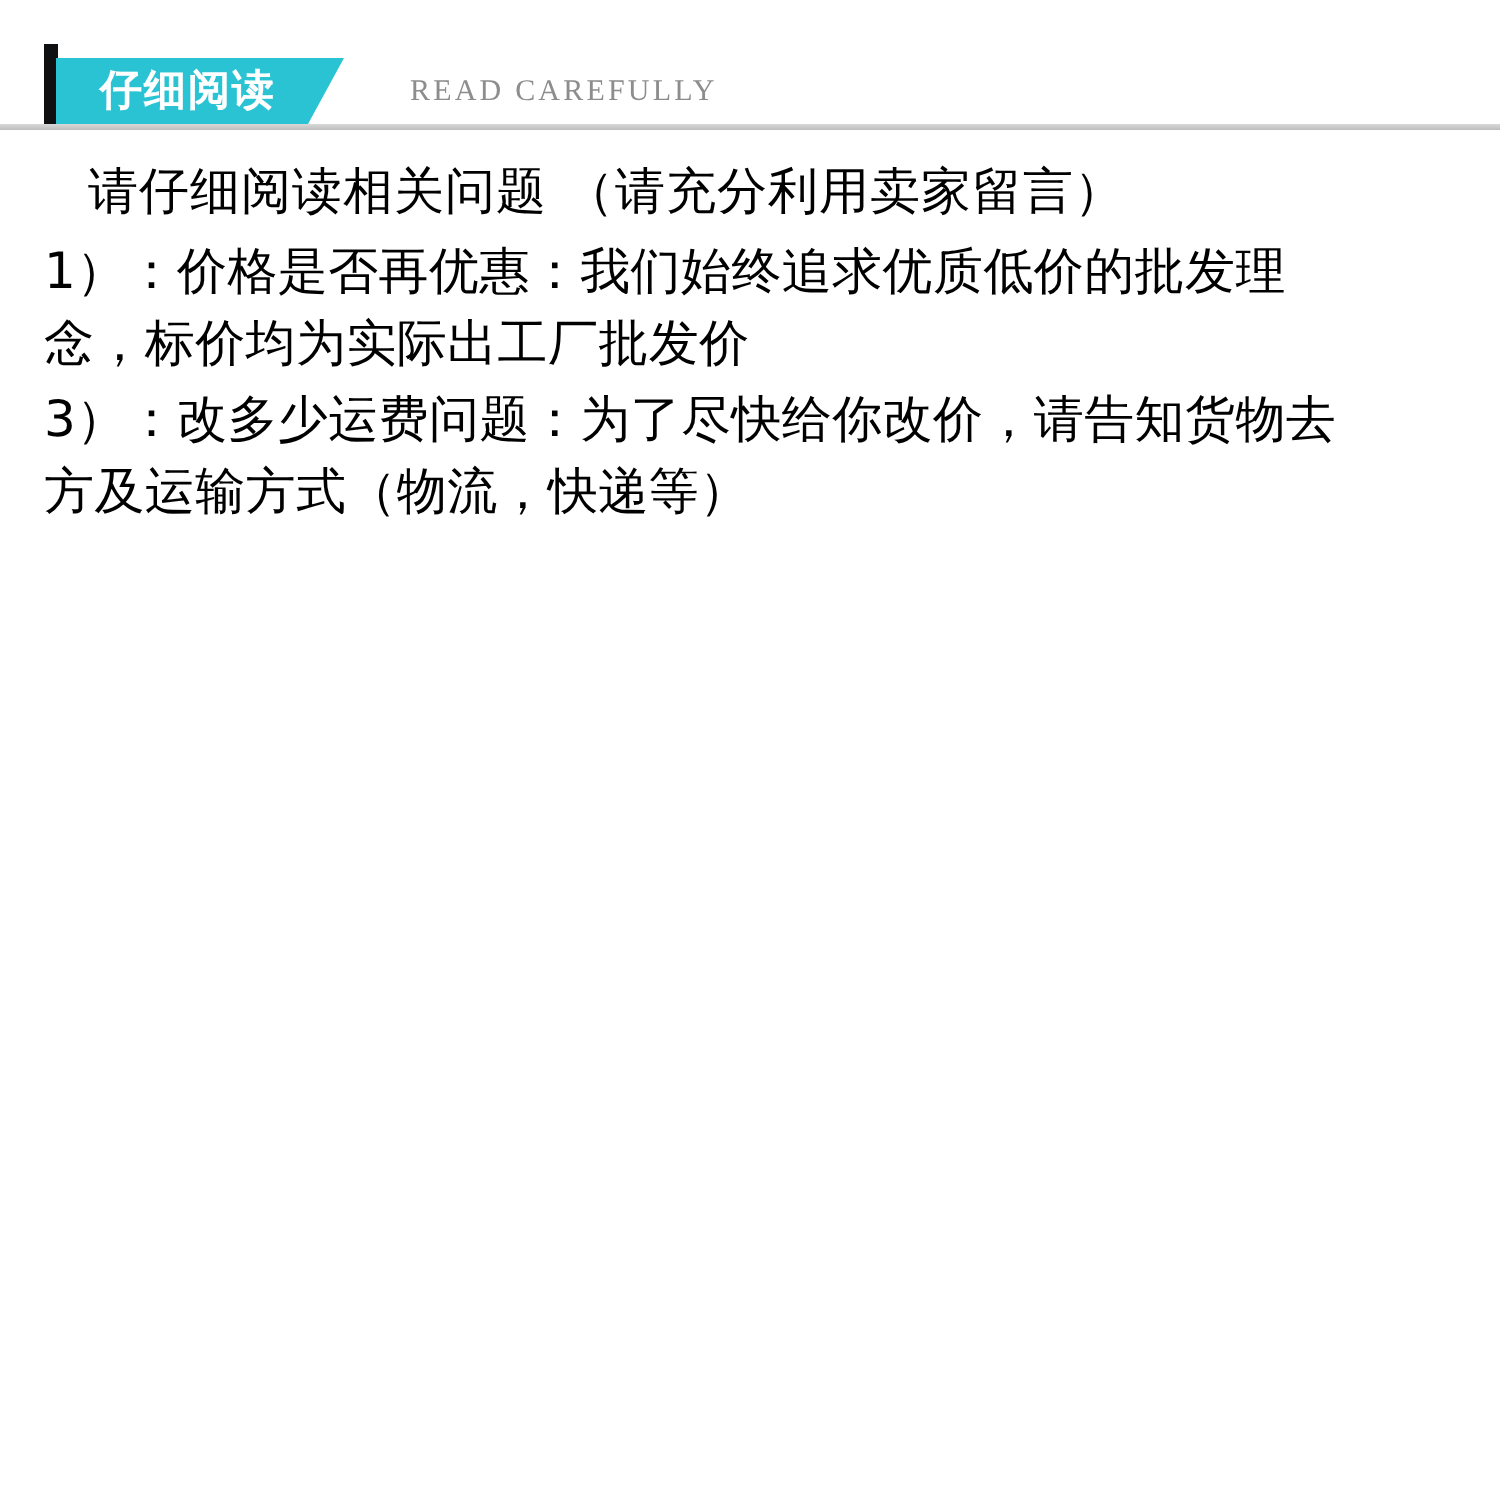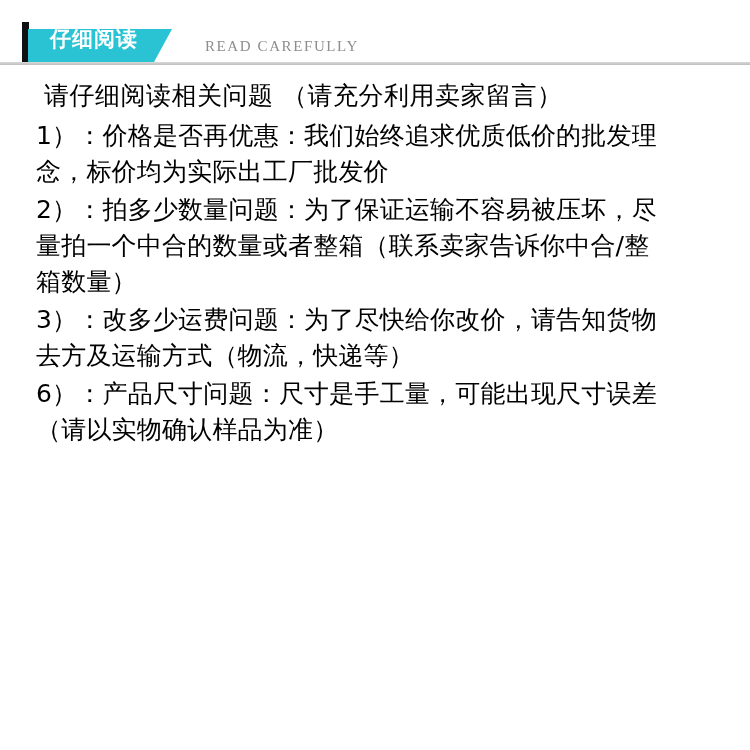--- a/index.html
+++ b/index.html
@@ -40,21 +40,21 @@
   }
 
   .tab {
     position: absolute;
     left: 28px;
     top: 29px;
     height: 33px;
     padding: 0 34px 0 22px;
     background: #29c3d4;
     display: flex;
-    align-items: flex-start;
+    align-items: center;
     
     clip-path: polygon(0 0, 100% 0, calc(100% - 18px) 100%, 0 100%);
   }
 
   .tab-label {
     color: #ffffff;
     font-size: 21px;
     font-weight: bold;
     letter-spacing: 1px;
     line-height: 1;
@@ -101,21 +101,21 @@
 
   .qa-list {
     list-style: none;
     margin: 0;
     padding: 0;
   }
 
   .qa-item {
     font-size: 25px;
     line-height: 1.44;
-    margin: 0 0 2px 14px;
+    margin: 0 0 2px 0;
     letter-spacing: 0.2px;
     text-align: left;
   }
 </style>
 </head>
 <body>
 
 <div class="page">
 
   <div class="header">
@@ -124,19 +124,17 @@
     <div class="tab">
       <span class="tab-label">仔细阅读</span>
     </div>
     <div class="en-label">READ CAREFULLY</div>
   </div>
 
   <div class="content">
     <p class="lead">请仔细阅读相关问题 （请充分利用卖家留言）</p>
     <ul class="qa-list">
       <li class="qa-item">1）：价格是否再优惠：我们始终追求优质低价的批发理念，标价均为实际出工厂批发价</li>
-      <li class="qa-item">2）：拍多少数量问题：为了保证运输不容易被压坏，尽量拍一个中合的数量或者整箱（联系卖家告诉你中合/整箱数量）</li>
       <li class="qa-item">3）：改多少运费问题：为了尽快给你改价，请告知货物去方及运输方式（物流，快递等）</li>
-      <li class="qa-item">6）：产品尺寸问题：尺寸是手工量，可能出现尺寸误差（请以实物确认样品为准）</li>
     </ul>
   </div>
 
 </div>
 
 </body></html>

